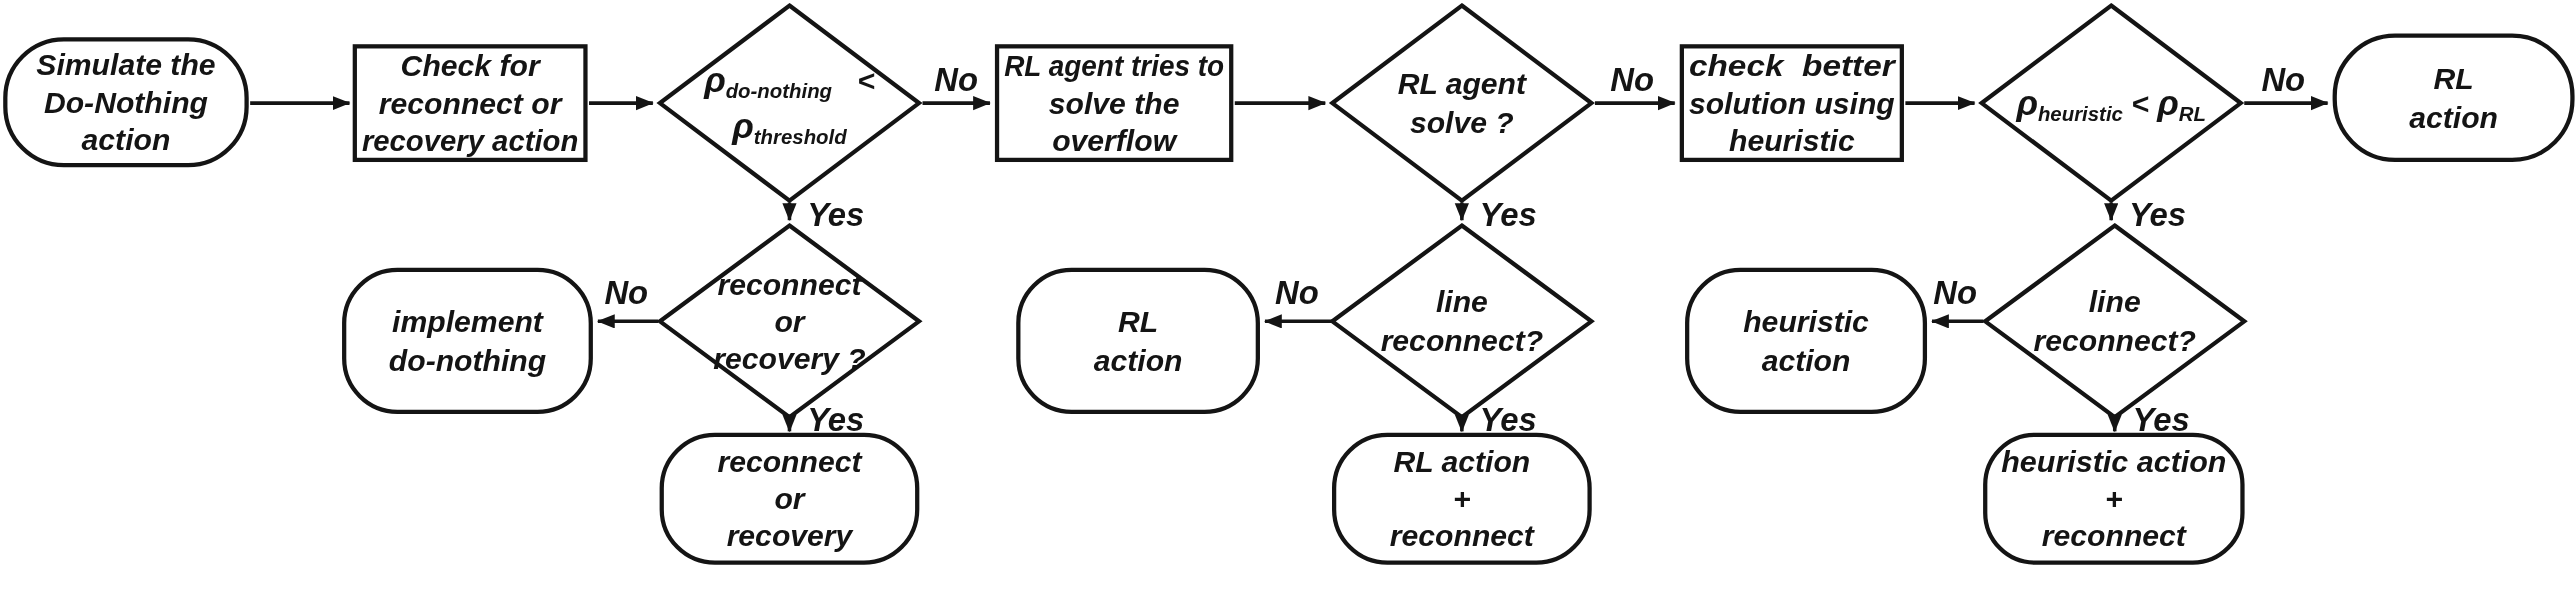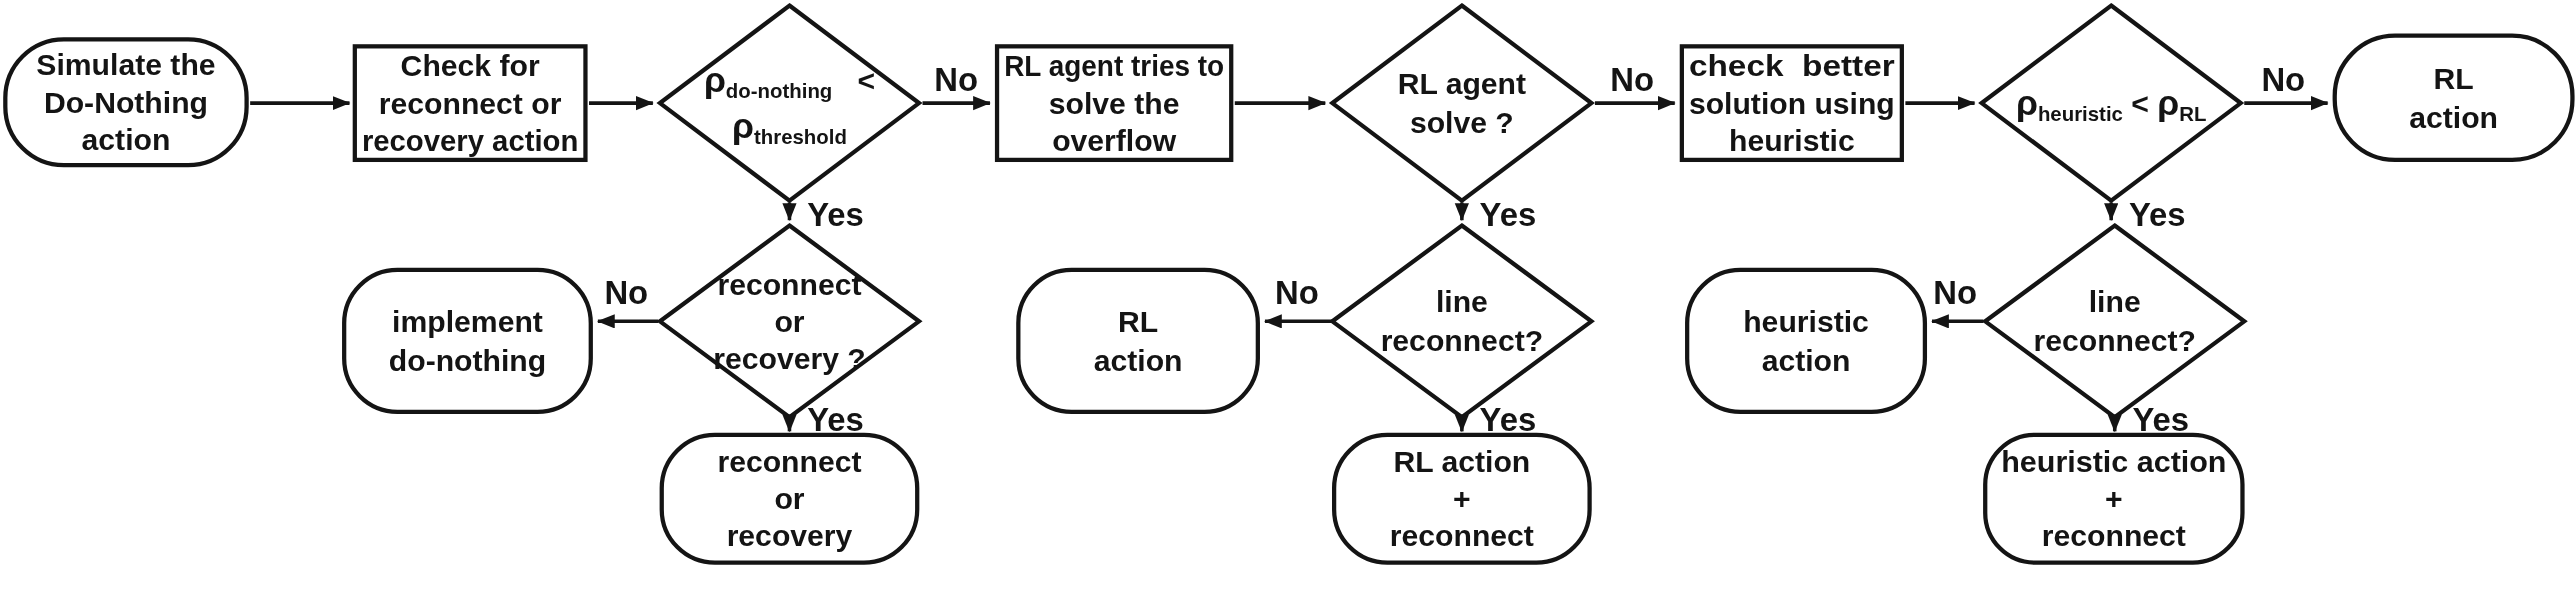--- a/index.html
+++ b/index.html
@@ -1,17 +1,17 @@
 <!DOCTYPE html>
 <html style="font-size:9.5px"><head>
 <meta charset="utf-8">
 <style>
   html,body{margin:0;padding:0;background:#ffffff;}
   body{width:2576px;height:593px;font-family:"Liberation Sans",sans-serif;}
-  #stage{width:2576px;height:593px;background:#6d28d9;overflow:hidden;}
+  #stage{width:2576px;height:593px;background:#6d28d9;overflow:hidden;font-style:italic;}
   svg{display:block;}
   .shape{fill:#ffffff;stroke:#141414;stroke-width:2.4;}
   .conn{stroke:#141414;stroke-width:2;}
   .nlabel{font-family:"Liberation Sans",sans-serif;font-weight:700;font-size:17px;
           fill:#141414;text-anchor:middle;dominant-baseline:central;white-space:pre;}
   .mbase{font-size:20px;}
   .mop{font-size:17px;}
   .msub{font-size:11.5px;}
   .elabel{font-family:"Liberation Sans",sans-serif;font-weight:700;font-size:18.5px;fill:#141414;}
 </style>

